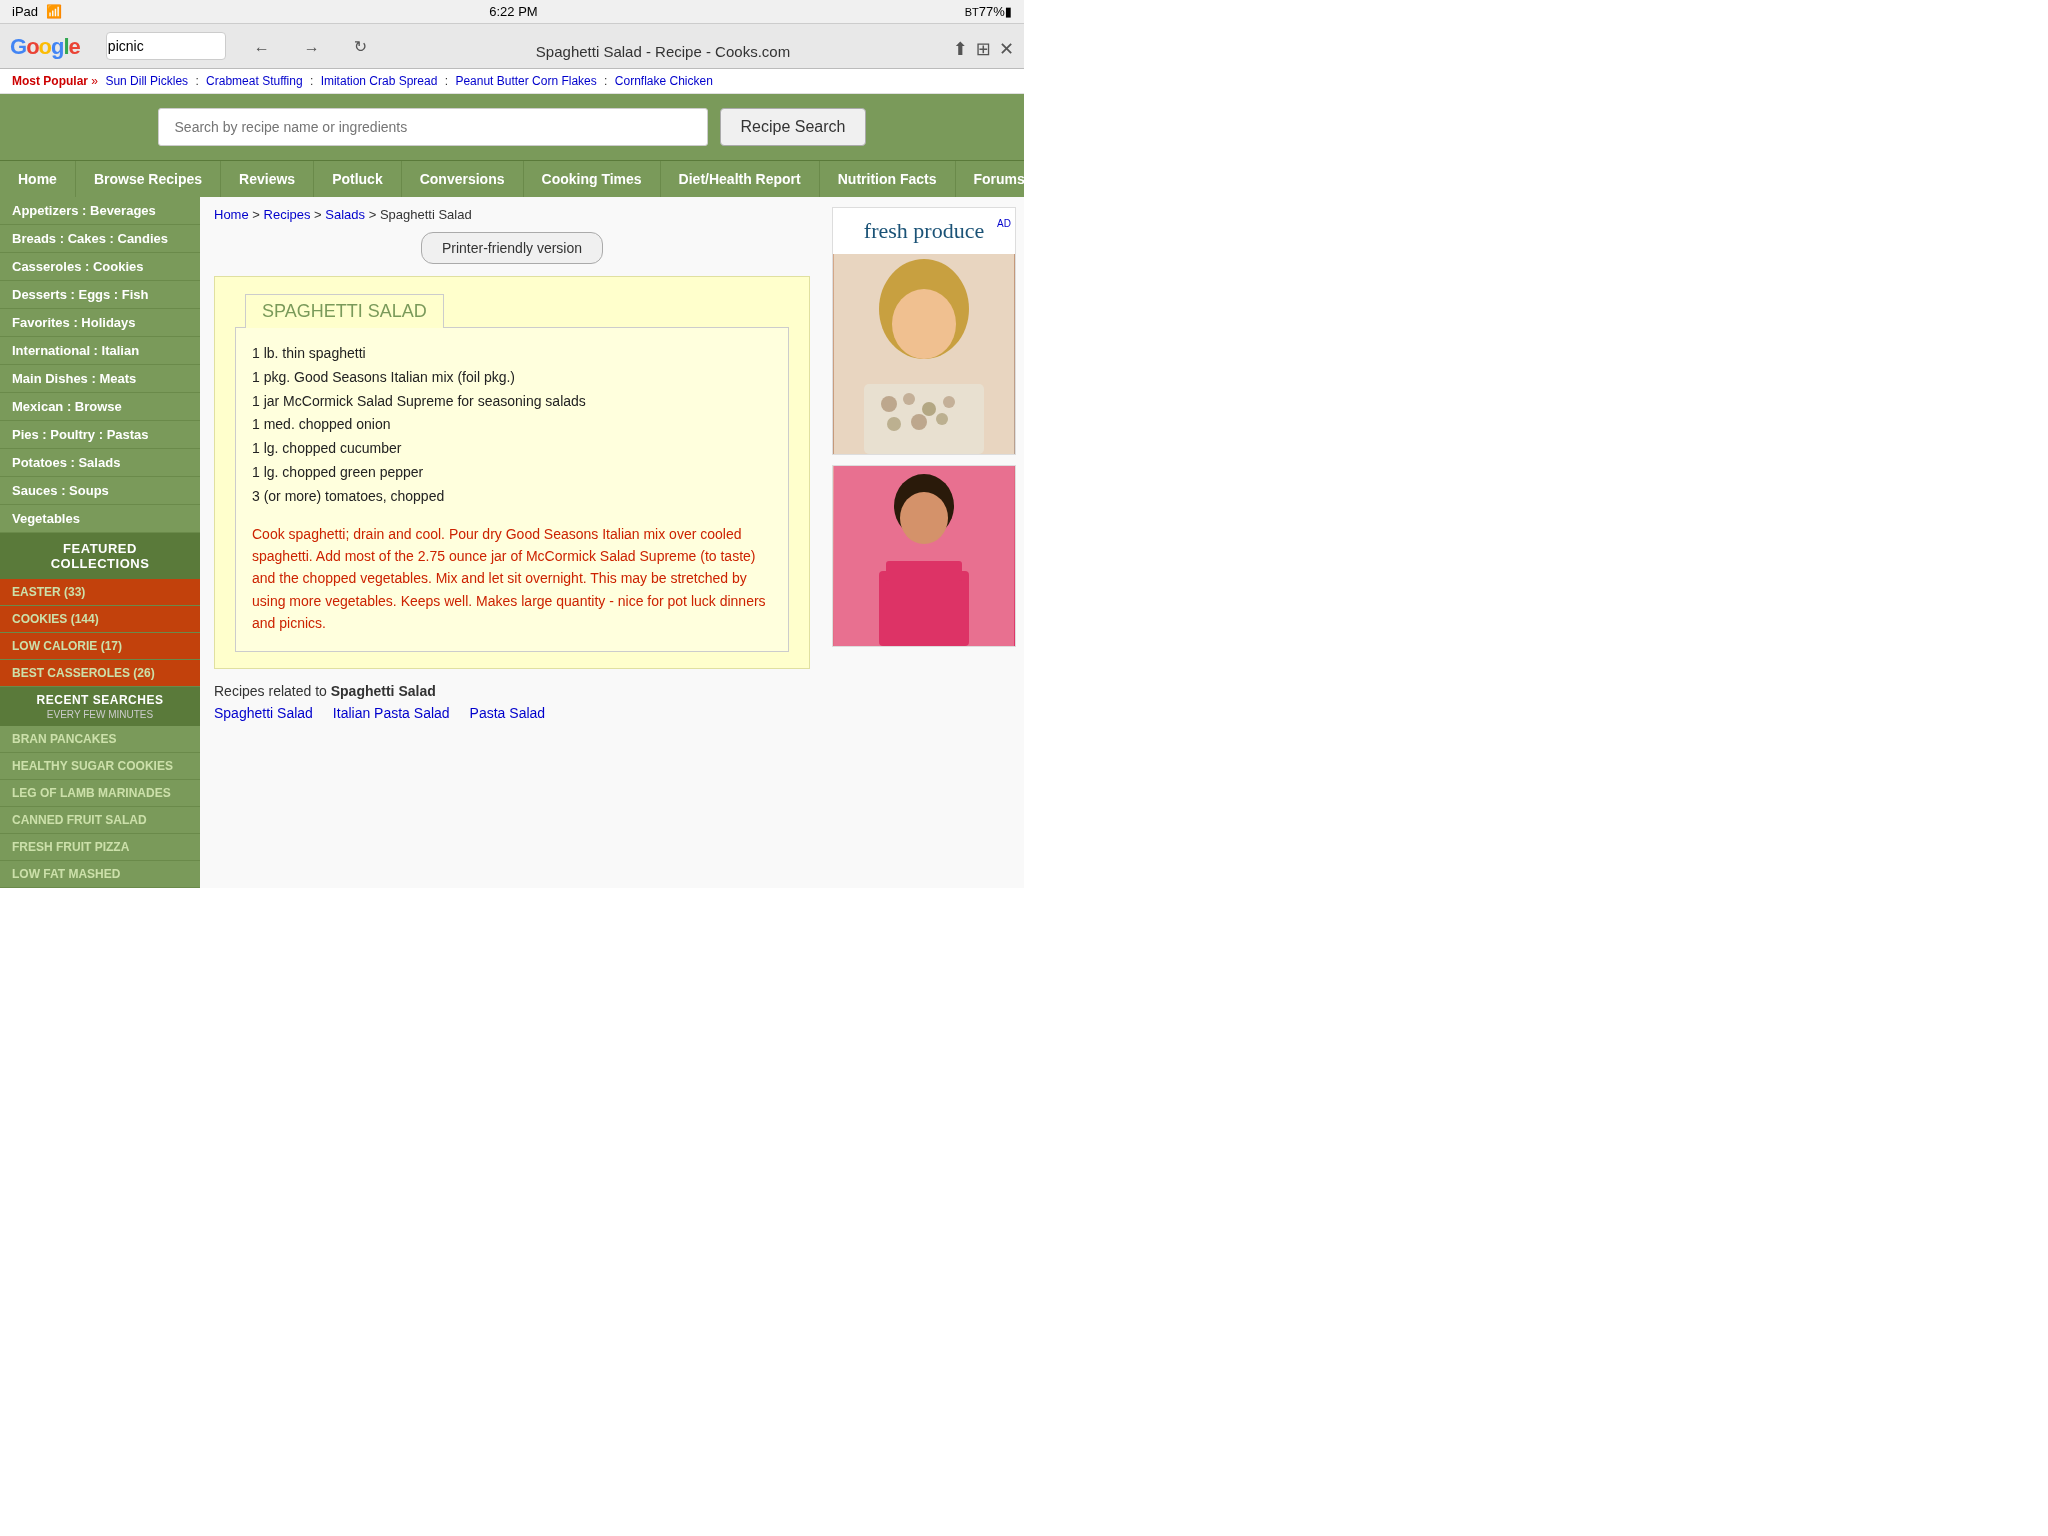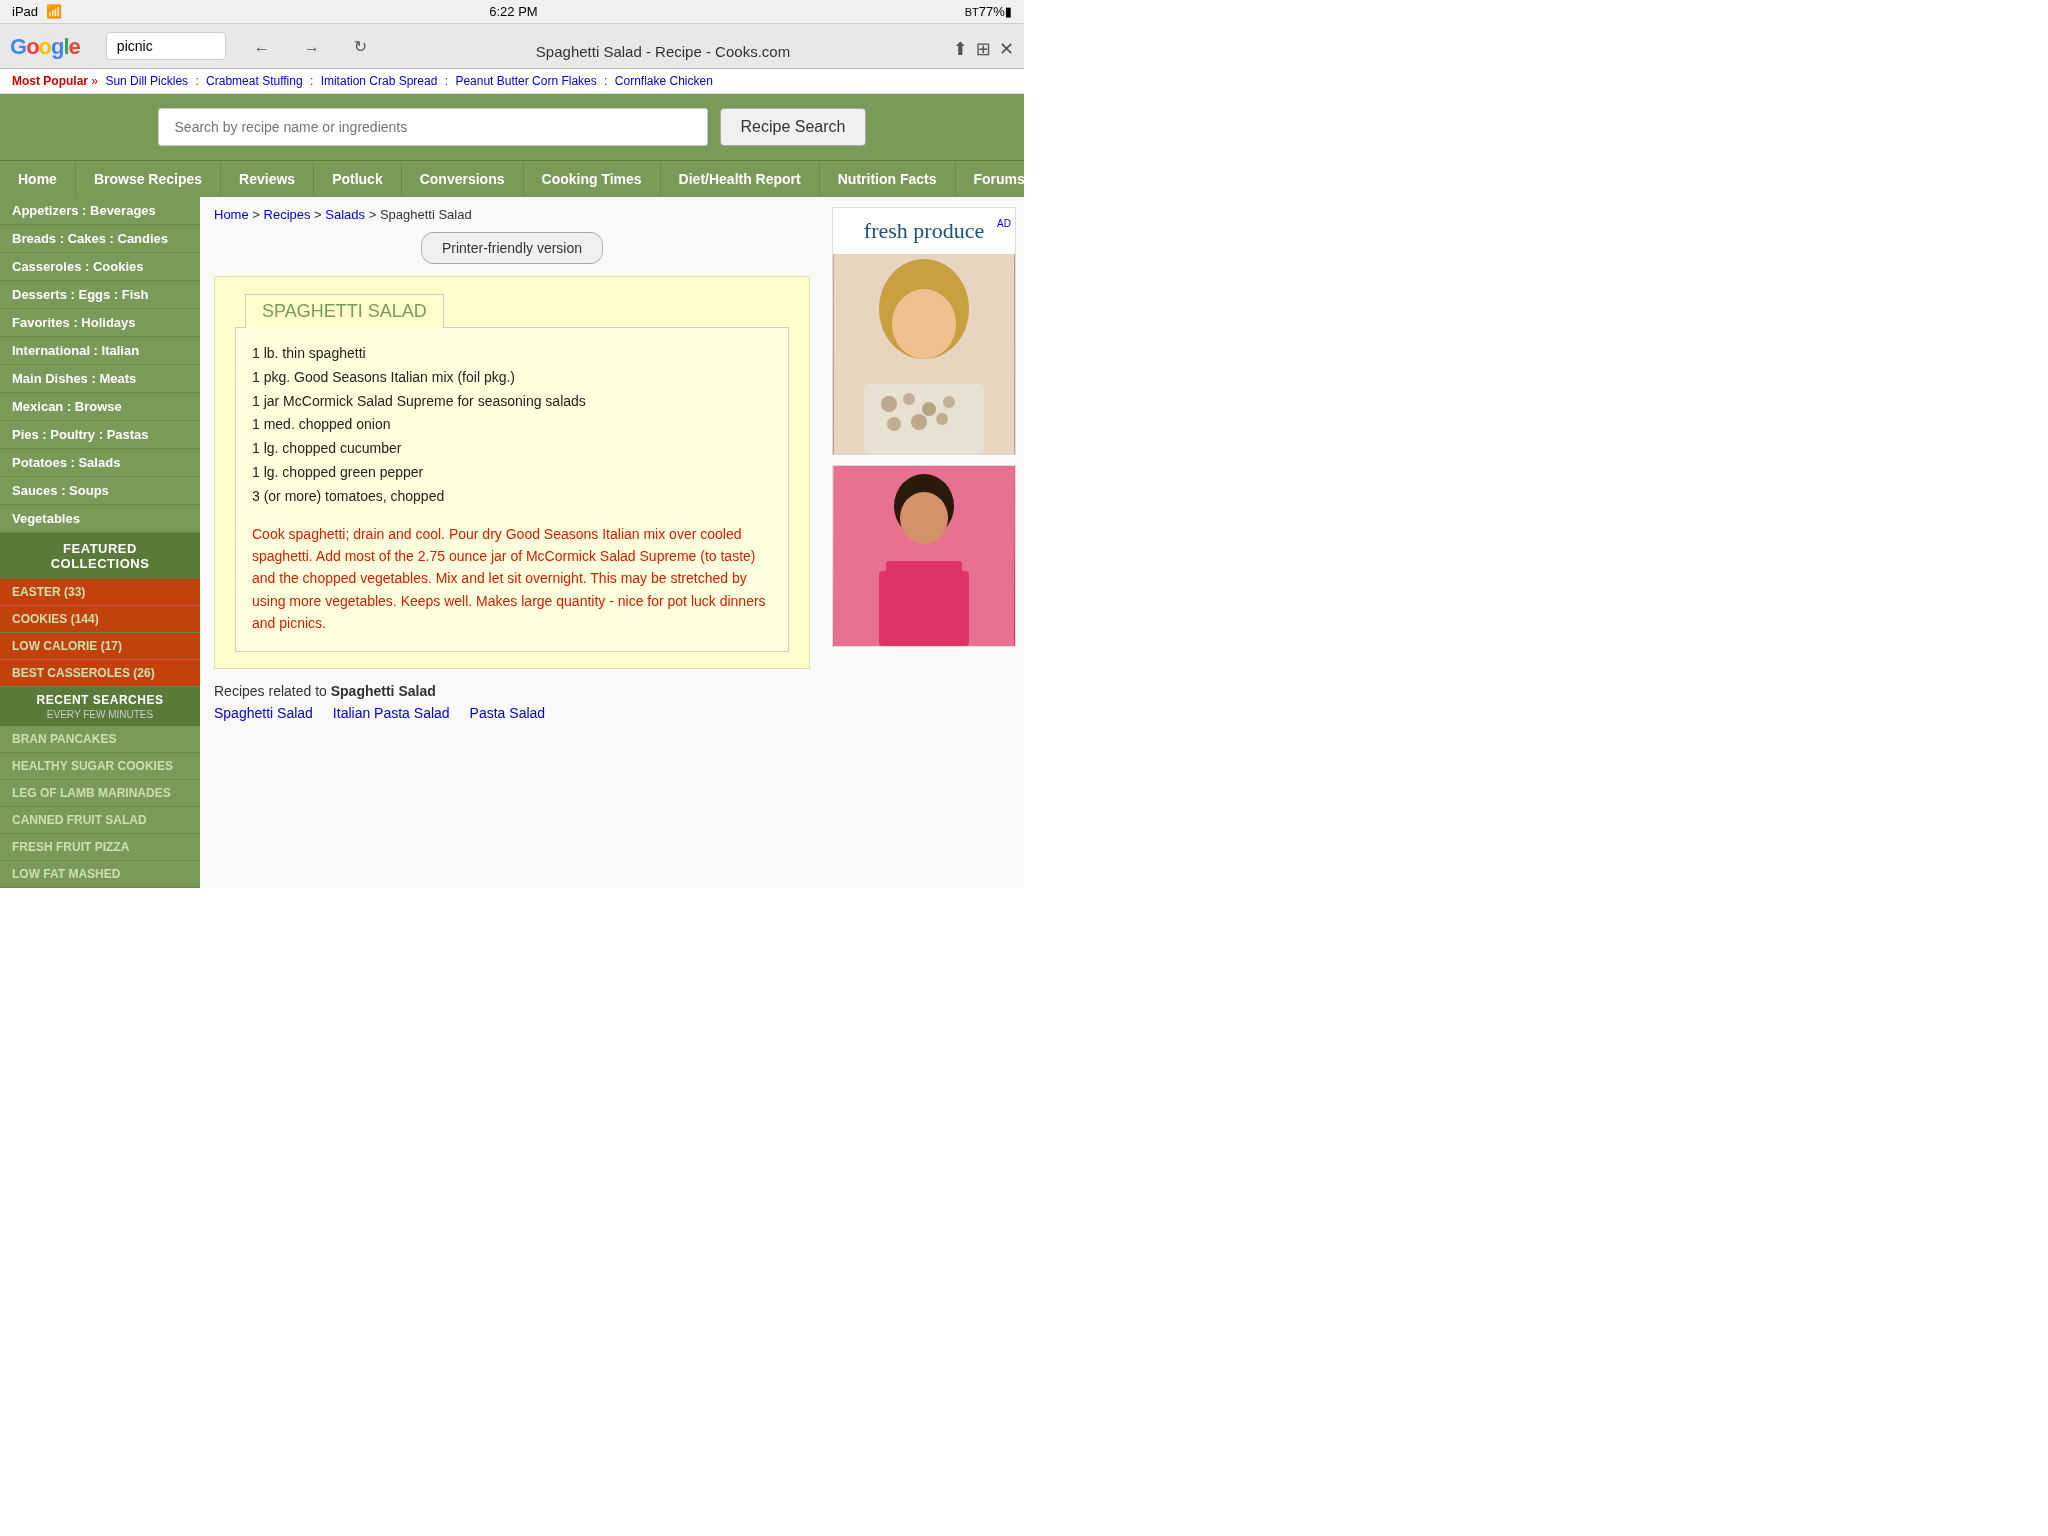--- a/index.html
+++ b/index.html
@@ -29,21 +29,21 @@
     }
     .google-logo { font-size: 22px; font-weight: bold; letter-spacing: -1px; margin-right: 4px; }
     .google-logo .g-blue { color: #4285F4; }
     .google-logo .g-red { color: #EA4335; }
     .google-logo .g-yellow { color: #FBBC05; }
     .google-logo .g-green { color: #34A853; }
     .address-bar {
       background: white;
       border: 1px solid #ccc;
       border-radius: 4px;
-      padding: 5px 10px;
+      padding: 5px 1px;
       font-size: 14px;
       width: 120px;
     }
     .nav-btn {
       background: none;
       border: none;
       font-size: 16px;
       cursor: pointer;
       color: #555;
       padding: 4px 6px;

